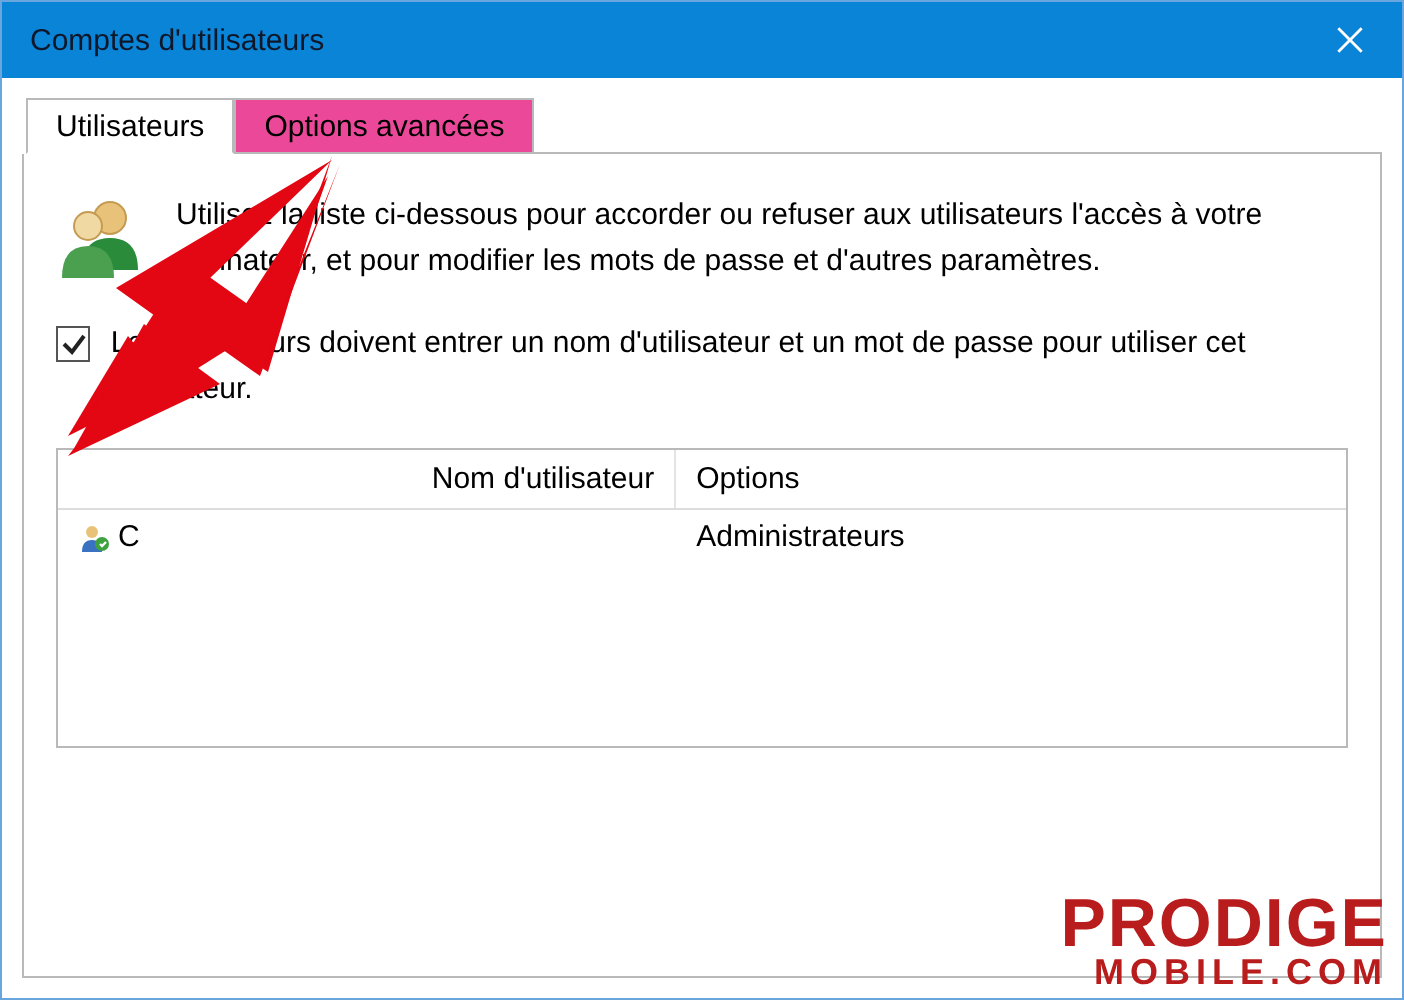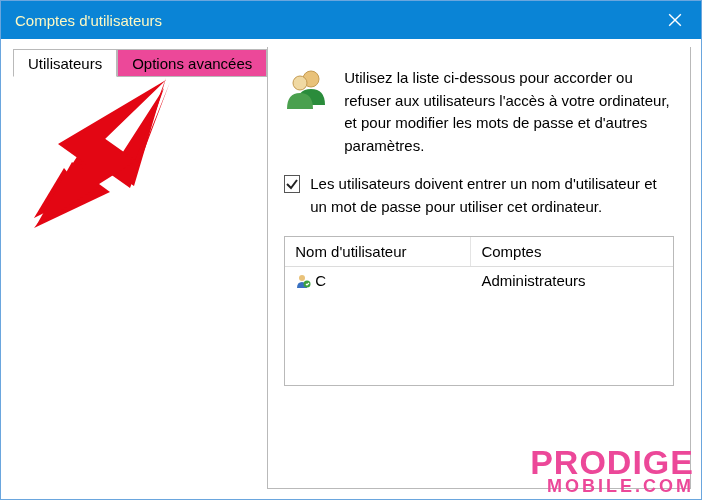--- a/index.html
+++ b/index.html
@@ -6,29 +6,29 @@
     html, body { margin: 0; padding: 0; }
     body {
       width: 702px; height: 500px;
       font-family: "Segoe UI", Tahoma, sans-serif;
       font-size: 15px;
       background: #fff; color: #000;
       position: relative; overflow: hidden;
     }
     .window { width: 702px; height: 500px; display: flex; flex-direction: column; border: 1px solid #6aa6de; }
     .titlebar {
-      height: 38px; background: #0a84d6; color: #fef9c3;
+      height: 38px; background: #0a84d6; color: #0f172a;
       display: flex; align-items: center; justify-content: space-between;
       padding-left: 14px;
     }
     .titlebar .title { font-size: 15px; font-weight: 400; }
     .titlebar .close {
       width: 52px; height: 38px; display: flex; align-items: center; justify-content: center;
     }
-    .client { flex: 1; padding: 8px 10px 10px 10px; background: #fff; display:flex; flex-direction:row; }
+    .client { flex: 1; padding: 8px 10px 10px 10px; background: #fff; display:flex; flex-direction:column; }
     .tabstrip {
       display: flex; align-items: flex-end; height: 30px;
       border-bottom: 1px solid #b9b9b9; margin-left: 2px;
     }
     .tab {
       padding: 5px 14px 4px;
       border: 1px solid #b9b9b9; border-bottom: none;
       background: #ec4899;
       margin-right: 0px;
       font-size: 15px;
@@ -49,34 +49,34 @@
     .checkboxrow { display: flex; align-items: flex-start; gap: 10px; margin-top: 16px; margin-bottom: 18px; }
     .chk {
       width: 18px; height: 18px; border: 1px solid #555; background:#fff;
       display: inline-flex; align-items: center; justify-content: center; margin-top: 2px;
     }
     .chk svg { width: 14px; height: 14px; }
     .sectionlabel { margin: 2px 0 8px 2px; }
     .listbox { border: 1px solid #b9b9b9; min-height: 150px; }
     .listhead { display: flex; border-bottom: 1px solid #dcdcdc; }
     .listhead .col { padding: 6px 10px; font-weight: 400; }
-    .col-name { width: 48%; border-right: 1px solid #e4e4e4; }
+    .col-name { width: 48%; border-right: 1px solid #e4e4e4; text-align: right; }
     .col-group { flex: 1; }
     .listrow { display: flex; padding: 3px 0; }
     .listrow .cell { padding: 2px 10px; display:flex; align-items:center; gap:4px; }
     .cell-name { width: 48%; }
     .cell-group { flex: 1; }
     .usericon-sm svg { width:16px; height:16px; display:block; }
     
     .arrow { position: absolute; left: 34px; top: 78px; pointer-events: none; }
     .arrow svg { width: 150px; height: 150px; }
     
     .watermark {
       position: absolute; right: 8px; bottom: 6px;
-      color: #ec4899; font-family: "Arial Black", Impact, sans-serif;
+      color: #b91c1c; font-family: "Arial Black", Impact, sans-serif;
       text-align: right; line-height: 0.9; letter-spacing: 1px;
       pointer-events:none;
     }
     .watermark .l1 { font-size: 34px; font-weight: 900; }
     .watermark .l2 { font-size: 18px; font-weight: 900; letter-spacing: 3px; }
   </style>
 </head>
 <body>
 
 <div class="window">
@@ -122,21 +122,21 @@
             <polyline points="2,7 6,11 12,3" fill="none" stroke="#222" stroke-width="2"></polyline>
           </svg>
         </span>
         <span style="line-height:1.5;">Les utilisateurs doivent entrer un nom d'utilisateur et un mot de passe pour utiliser cet ordinateur.</span>
       </div>
 
 
       <div class="listbox">
         <div class="listhead">
           <div class="col col-name">Nom d'utilisateur</div>
-          <div class="col col-group">Comptes</div>
+          <div class="col col-group">Options</div>
         </div>
         <div class="listrow">
           <div class="cell cell-name">
             <span class="usericon-sm">
               <svg viewBox="0 0 16 16">
                 <circle cx="7" cy="5" r="3" fill="#e9c27a"></circle>
                 <path d="M2 15 Q2 9 7 9 Q12 9 12 15 Z" fill="#3a71c1"></path>
                 <circle cx="12" cy="11" r="3.5" fill="#3ea23e"></circle>
                 <path d="M11 11 l1 1 l2 -2" stroke="#fff" stroke-width="1.2" fill="none"></path>
               </svg>

